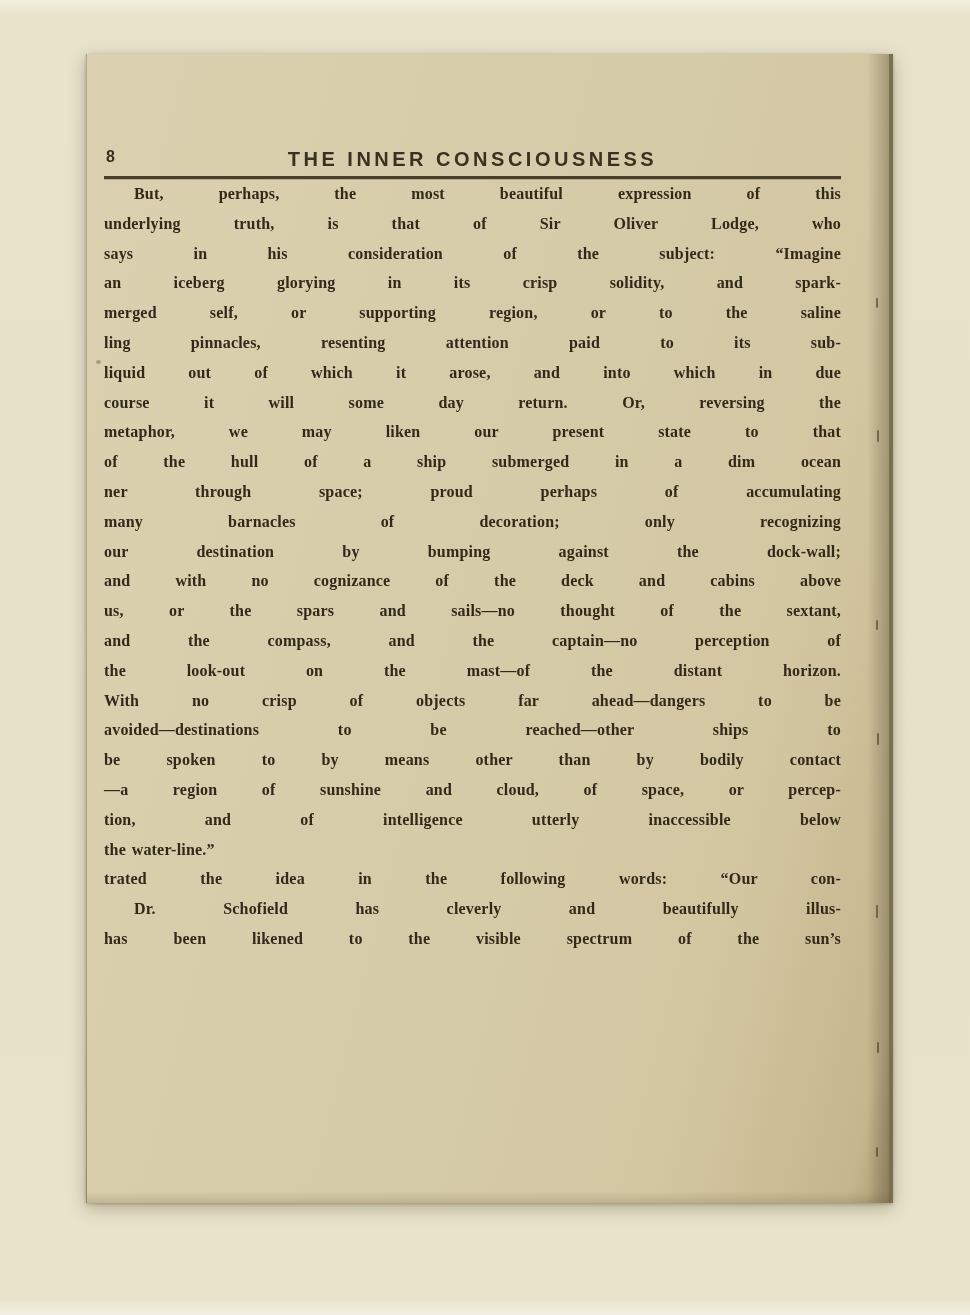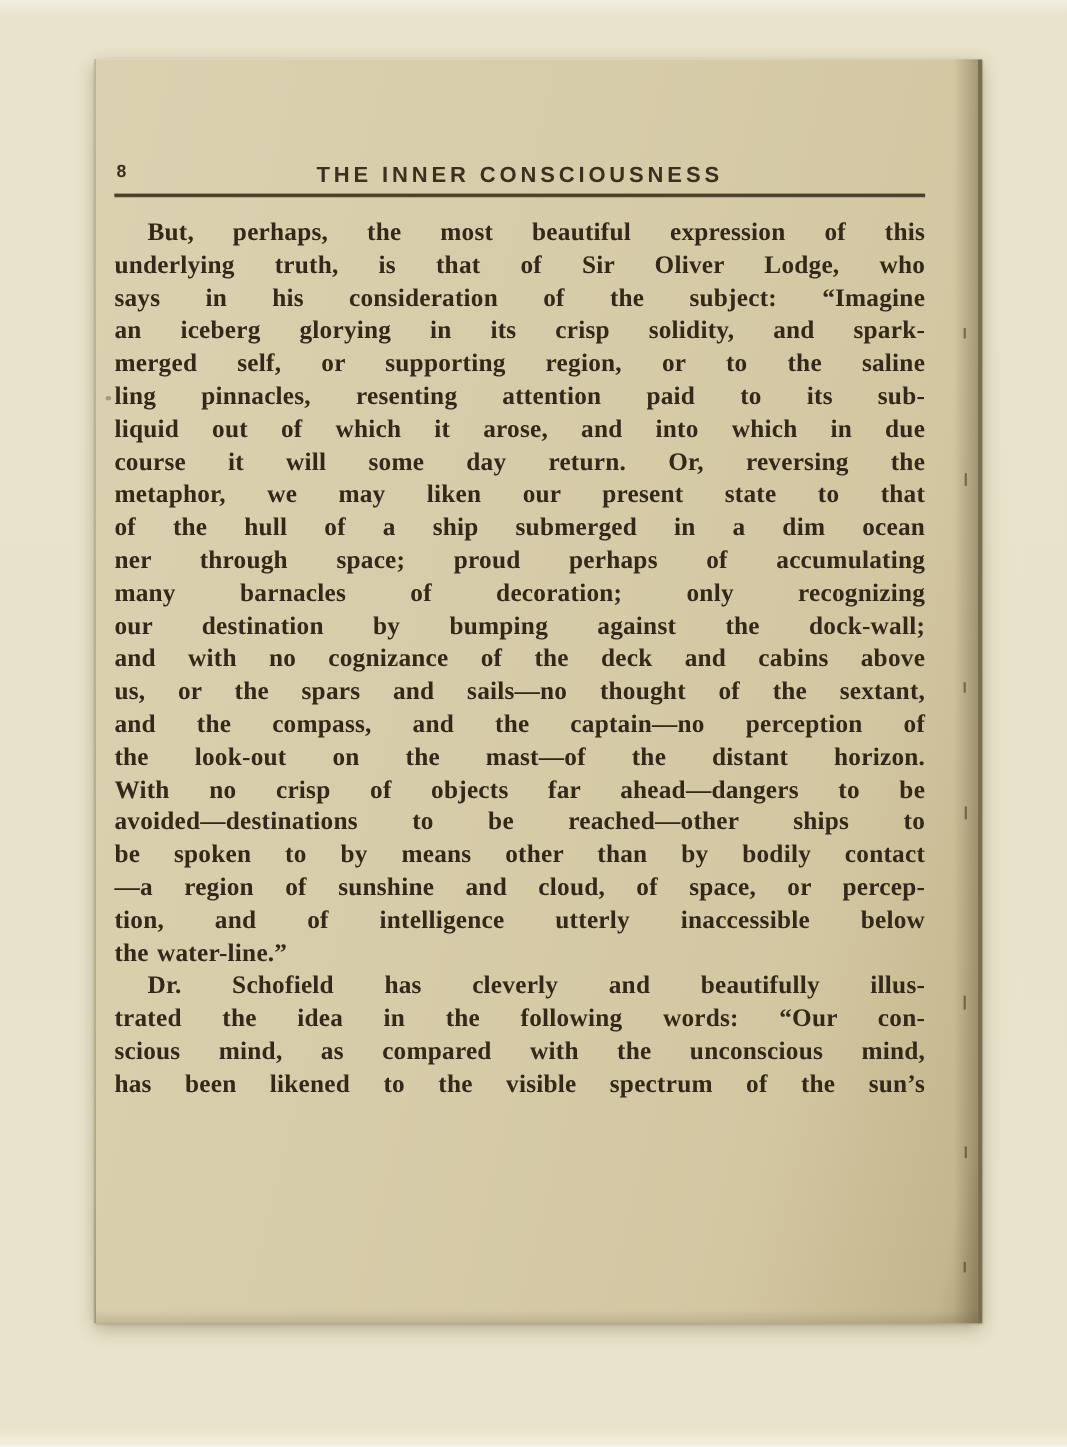--- a/index.html
+++ b/index.html
@@ -71,24 +71,23 @@
   }
 
   .head-rule {
     height: 3px;
     background: #49402c;
     margin-top: 6px;
     box-shadow: 0 1px 0 rgba(73, 64, 44, 0.25);
   }
 
   .body-text {
-    margin-top: 17px;
     color: #32291a;
     font-weight: bold;
-    font-size: 23px;
+    font-size: 16px;
     line-height: 29.8px;
     letter-spacing: 0.2px;
     word-spacing: 1.5px;
   }
   .line {
     text-align: justify;
     text-align-last: justify;
     -moz-text-align-last: justify;
   }
   .line.first { text-indent: 30px; }
@@ -141,23 +140,22 @@
           <div class="line">and the compass, and the captain—no perception of</div>
           <div class="line">the look-out on the mast—of the distant horizon.</div>
           <div class="line">With no crisp of objects far ahead—dangers to be</div>
           <div class="line">avoided—destinations to be reached—other ships to</div>
           <div class="line">be spoken to by means other than by bodily contact</div>
           <div class="line">—a region of sunshine and cloud, of space, or percep-</div>
           <div class="line">tion, and of intelligence utterly inaccessible below</div>
           <div class="line para-last">the water-line.”</div>
         </div>
         <div class="paragraph">
+          <div class="line">trated the idea in the following words: “Our con-</div>
           <div class="line first">Dr. Schofield has cleverly and beautifully illus-</div>
-          <div class="line">trated the idea in the following words: “Our con-</div>
-          <div class="line">scious mind, as compared with the unconscious mind,</div>
           <div class="line">has been likened to the visible spectrum of the sun’s</div>
         </div>
       </div>
   </div>
 
   <div class="speck" style="left:9px; top:306px;"></div>
   <div class="artifact" style="left:789px; top:244px; height:10px;"></div>
   <div class="artifact" style="left:790px; top:376px; height:12px;"></div>
   <div class="artifact" style="left:789px; top:566px; height:10px;"></div>
   <div class="artifact" style="left:790px; top:679px; height:12px;"></div>

